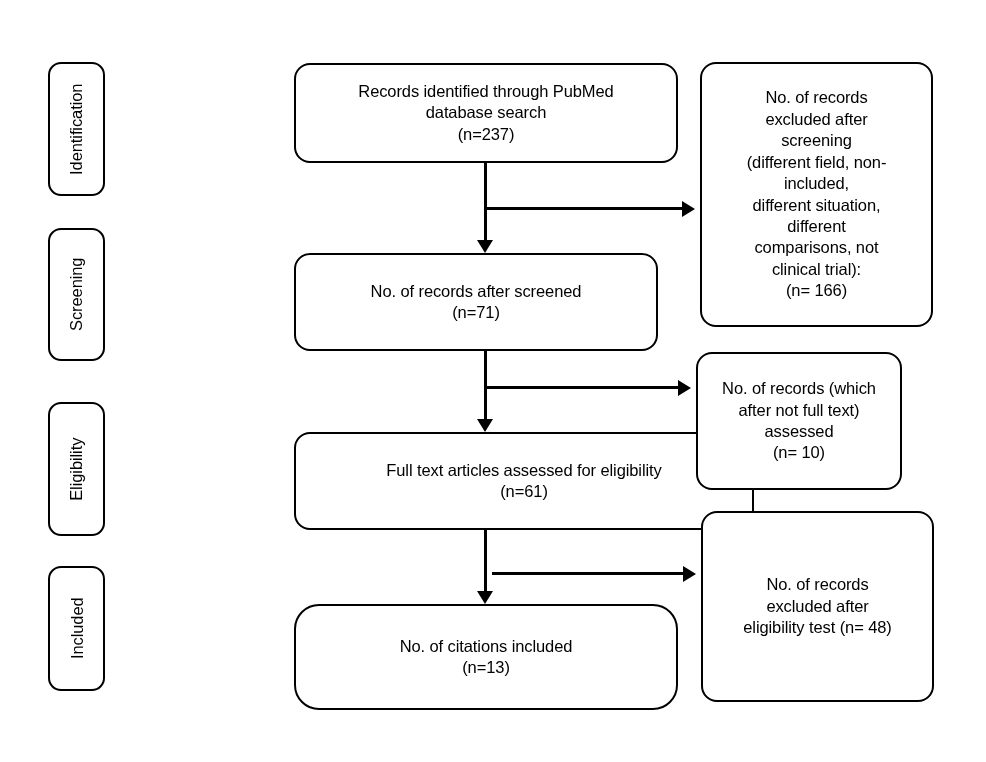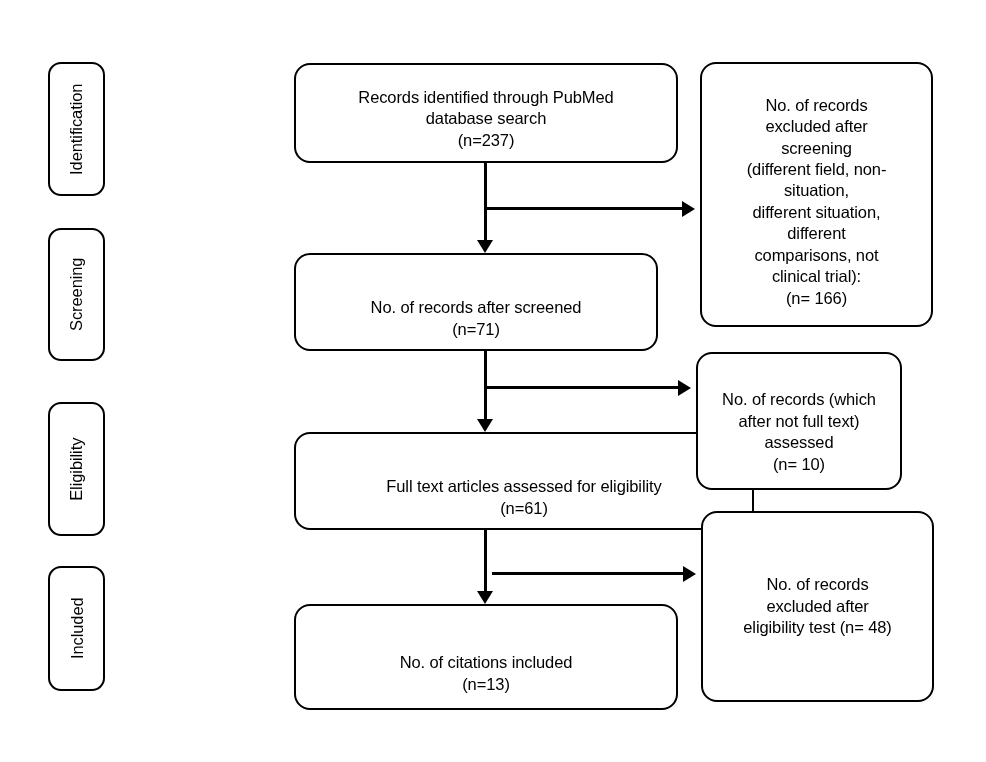--- a/index.html
+++ b/index.html
@@ -30,21 +30,21 @@
     display: flex;
     justify-content: center;
   }
   .box .inner {
     width: 100%;
     text-align: center;
     line-height: 1.30;
     font-size: 16.5px;
     letter-spacing: -0.1px;
   }
-  .box.v-top { align-items: flex-end; }
+  .box.v-top { align-items: center; }
   .box.v-center { align-items: center; }
 
   
   .stage-box {
     position: absolute;
     box-sizing: border-box;
     background: #ffffff;
     border: 2.2px solid #000000;
     border-radius: 13px;
     display: flex;
@@ -129,34 +129,34 @@
     </div>
   </div>
 
   <div class="box v-top" style="left:294px; top:432px; width:460px; height:98px; padding:9px 14px;">
     <div class="inner">
       <div>Full text articles assessed for eligibility</div>
       <div class="ital">(n=61)</div>
     </div>
   </div>
 
-  <div class="box v-top" style="left:294px; top:604px; width:384px; height:106px; padding:13px 14px;">
+  <div class="box v-top" style="left:294px; top:604px; width:384px; height:106px; padding:13px 14px;border-radius:25px;">
     <div class="inner">
       <div>No. of citations included</div>
       <div class="ital">(n=13)</div>
     </div>
   </div>
 
   <div class="box right v-top" style="left:700px; top:62px; width:233px; height:265px; padding:16px 8px;">
     <div class="inner">
       <div>No. of records</div>
       <div>excluded after</div>
       <div>screening</div>
       <div>(different field, non-</div>
-      <div>situation,</div>
+      <div>included,</div>
       <div>different situation,</div>
       <div>different</div>
       <div>comparisons, not</div>
       <div>clinical trial):</div>
       <div class="ital">(n= 166)</div>
     </div>
   </div>
 
   <div class="box right v-top" style="left:696px; top:352px; width:206px; height:138px; padding:13px 8px;">
     <div class="inner">

